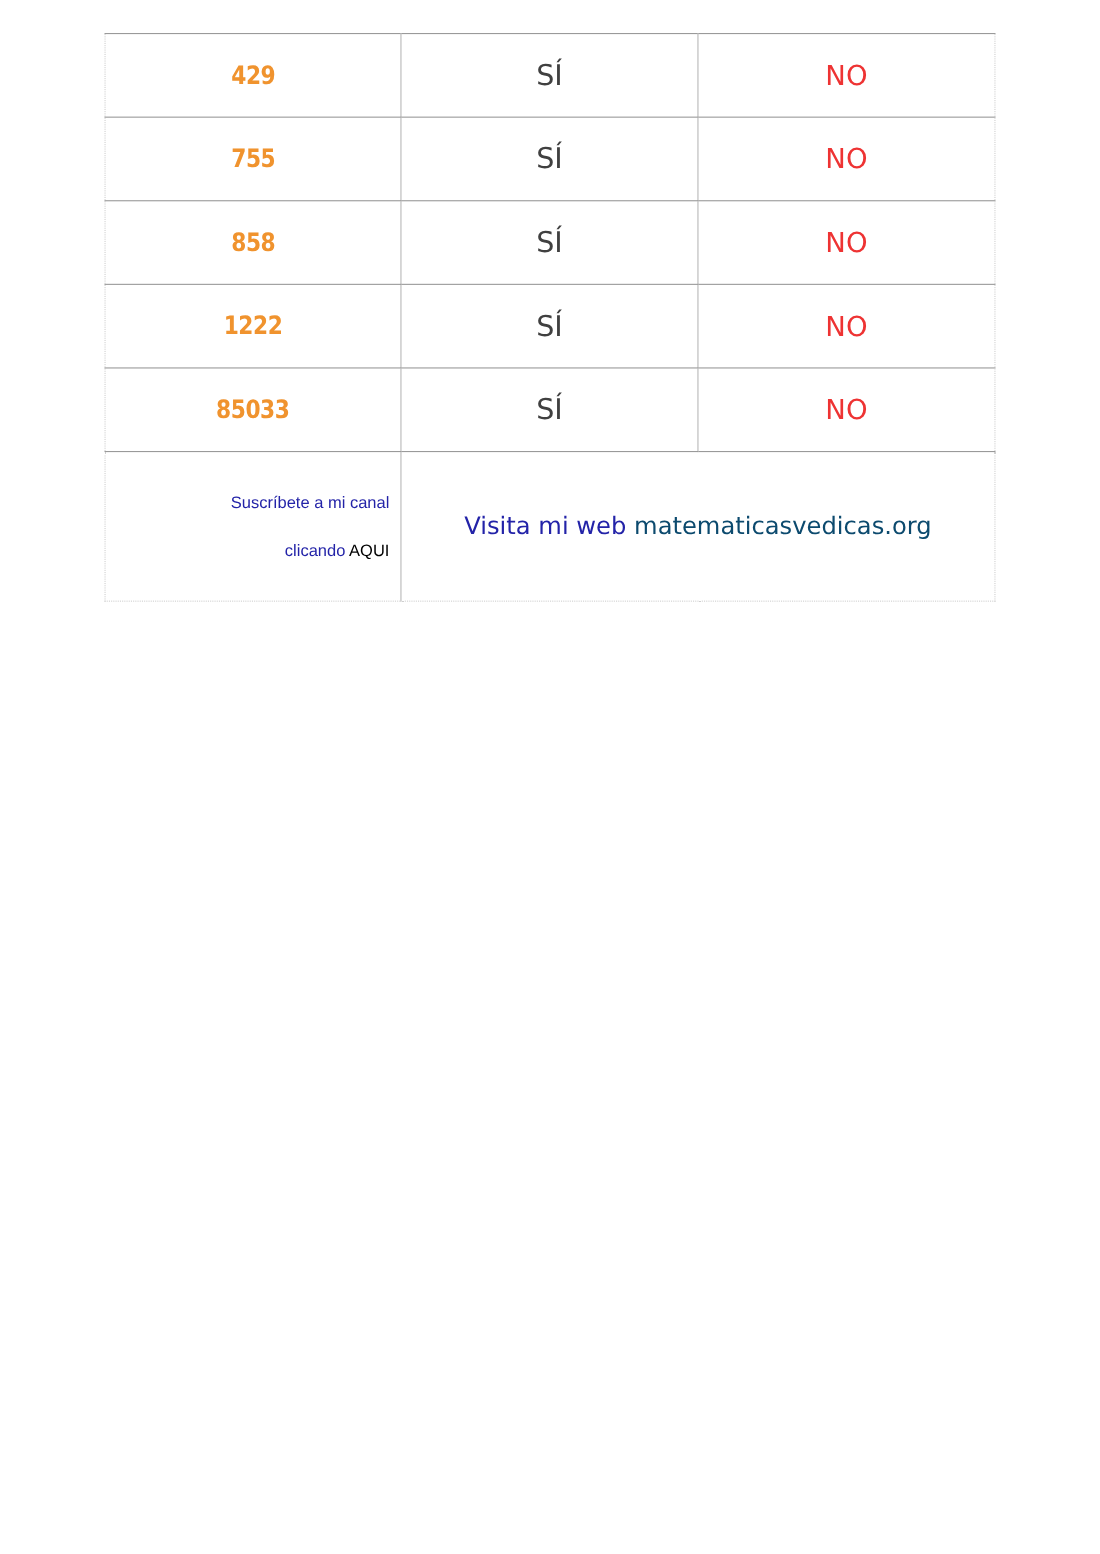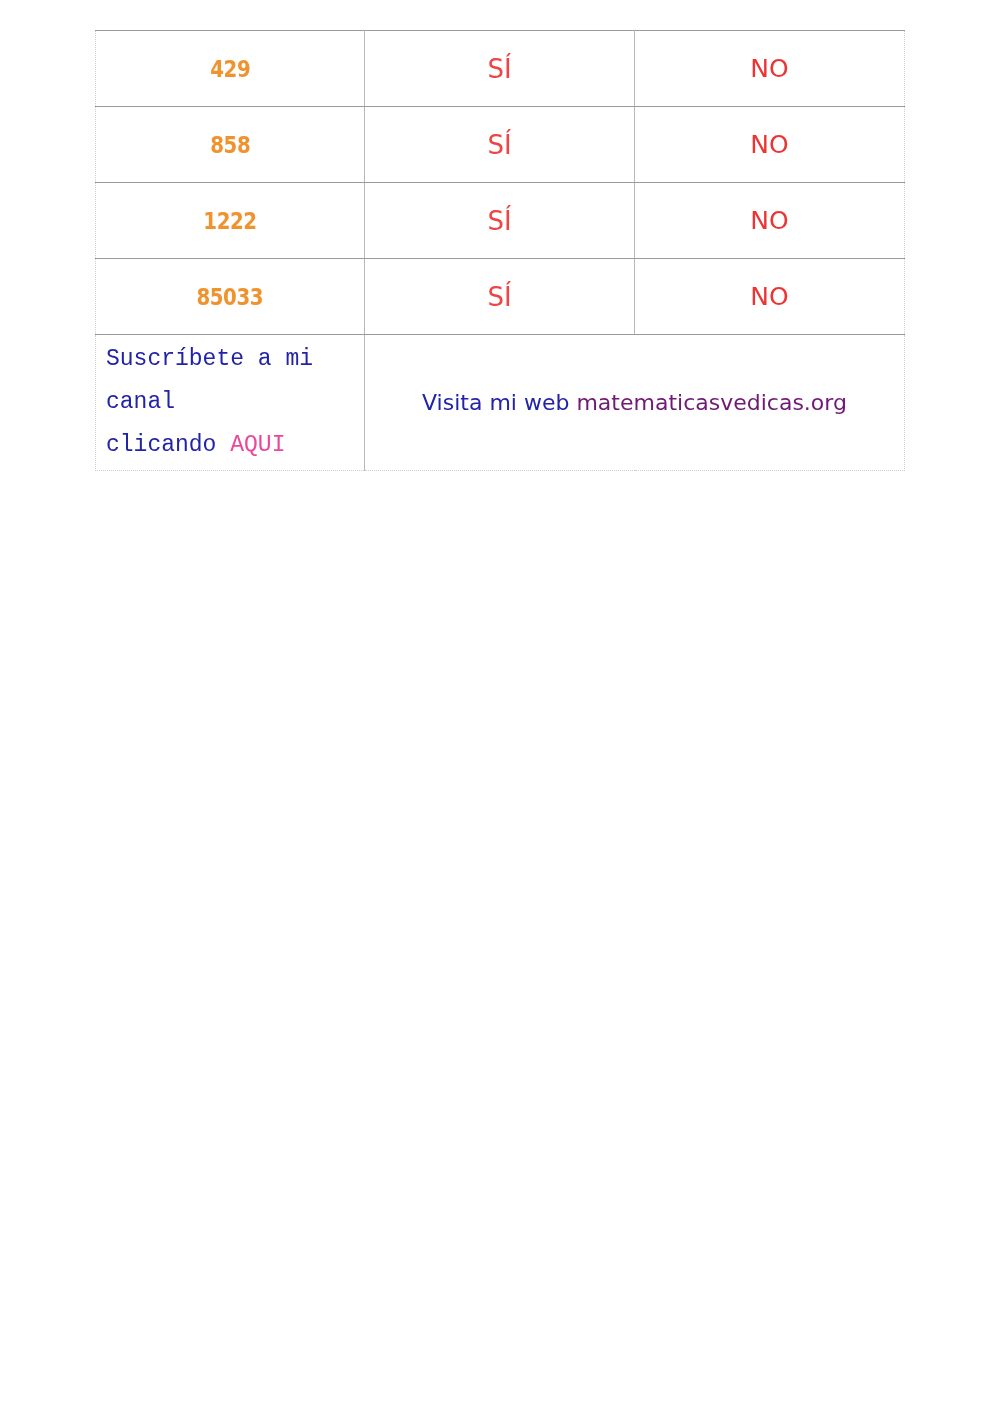--- a/index.html
+++ b/index.html
@@ -93,53 +93,53 @@
     letter-spacing: -0.5px;
     color: #f0932e;
     display: inline-block;
     transform: scaleX(0.86);
   }
 
   .yes-text {
     font-family: "DejaVu Sans", sans-serif;
     font-weight: normal;
     font-size: 26px;
-    color: #ef4444;
+    color: #404040;
   }
 
   .no-text {
     font-family: "DejaVu Sans", sans-serif;
     font-weight: normal;
     font-size: 25px;
     color: #ee3333;
   }
 
   
   .foot-left-inner {
-    font-family: Liberation Mono, monospace;
-    font-size: 23px;
+    font-family: Liberation Sans, sans-serif;
+    font-size: 15px;
     color: #2323a8;
     line-height: 43px;
-    text-align: left;
+    text-align: right;
     padding: 0 10px;
   }
   .foot-left-inner .accent-red {
-    color: #ec4899;
+    color: #000000;
   }
 
   .foot-right-inner {
     font-family: "DejaVu Sans", sans-serif;
     font-size: 22px;
     color: #2323a8;
     text-align: center;
     padding: 0 10px;
     white-space: nowrap;
   }
   .foot-right-inner .accent-red {
-    color: #701a75;
+    color: #0c4a6e;
   }
 
   .line-1, .line-2 { display: block; }
 </style>
 </head>
 <body>
 
 <div id="worksheet">
 
   <div class="table-wrap">
@@ -156,20 +156,31 @@
             <span class="num-text">429</span>
           </td>
           <td class="col-yes">
             <span class="yes-text">SÍ</span>
           </td>
           <td class="col-no">
             <span class="no-text">NO</span>
           </td>
         </tr>
 
+        <tr class="data-row">
+          <td class="col-num">
+            <span class="num-text">755</span>
+          </td>
+          <td class="col-yes">
+            <span class="yes-text">SÍ</span>
+          </td>
+          <td class="col-no">
+            <span class="no-text">NO</span>
+          </td>
+        </tr>
 
         <tr class="data-row">
           <td class="col-num">
             <span class="num-text">858</span>
           </td>
           <td class="col-yes">
             <span class="yes-text">SÍ</span>
           </td>
           <td class="col-no">
             <span class="no-text">NO</span>

